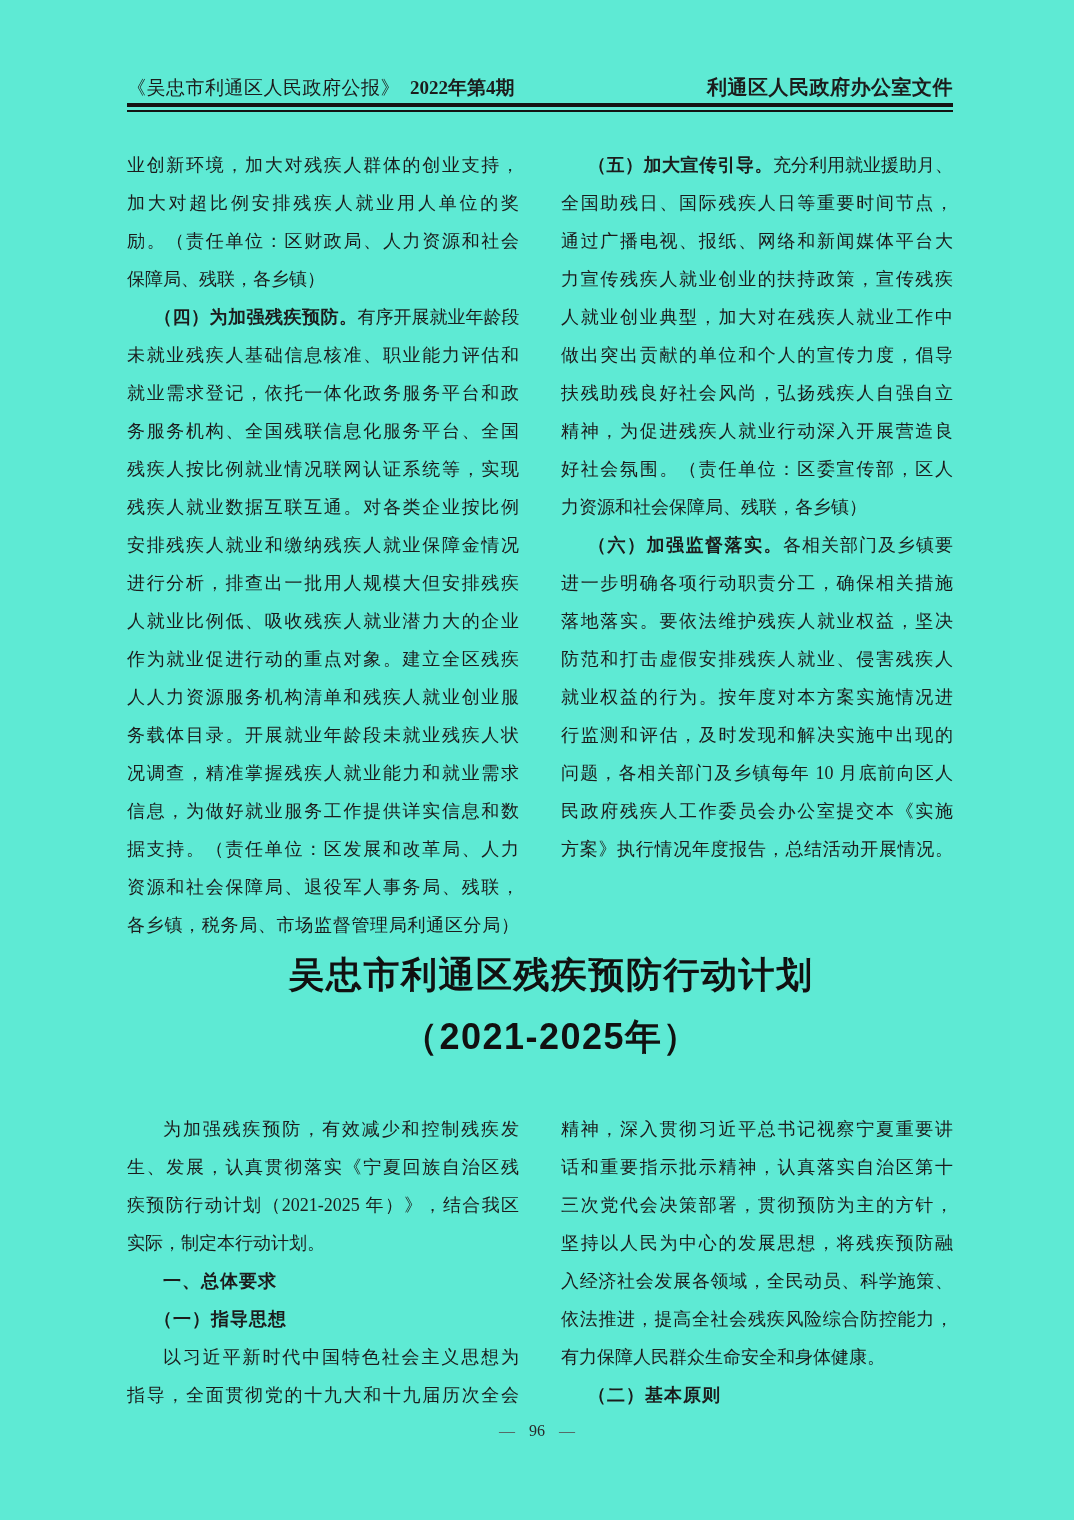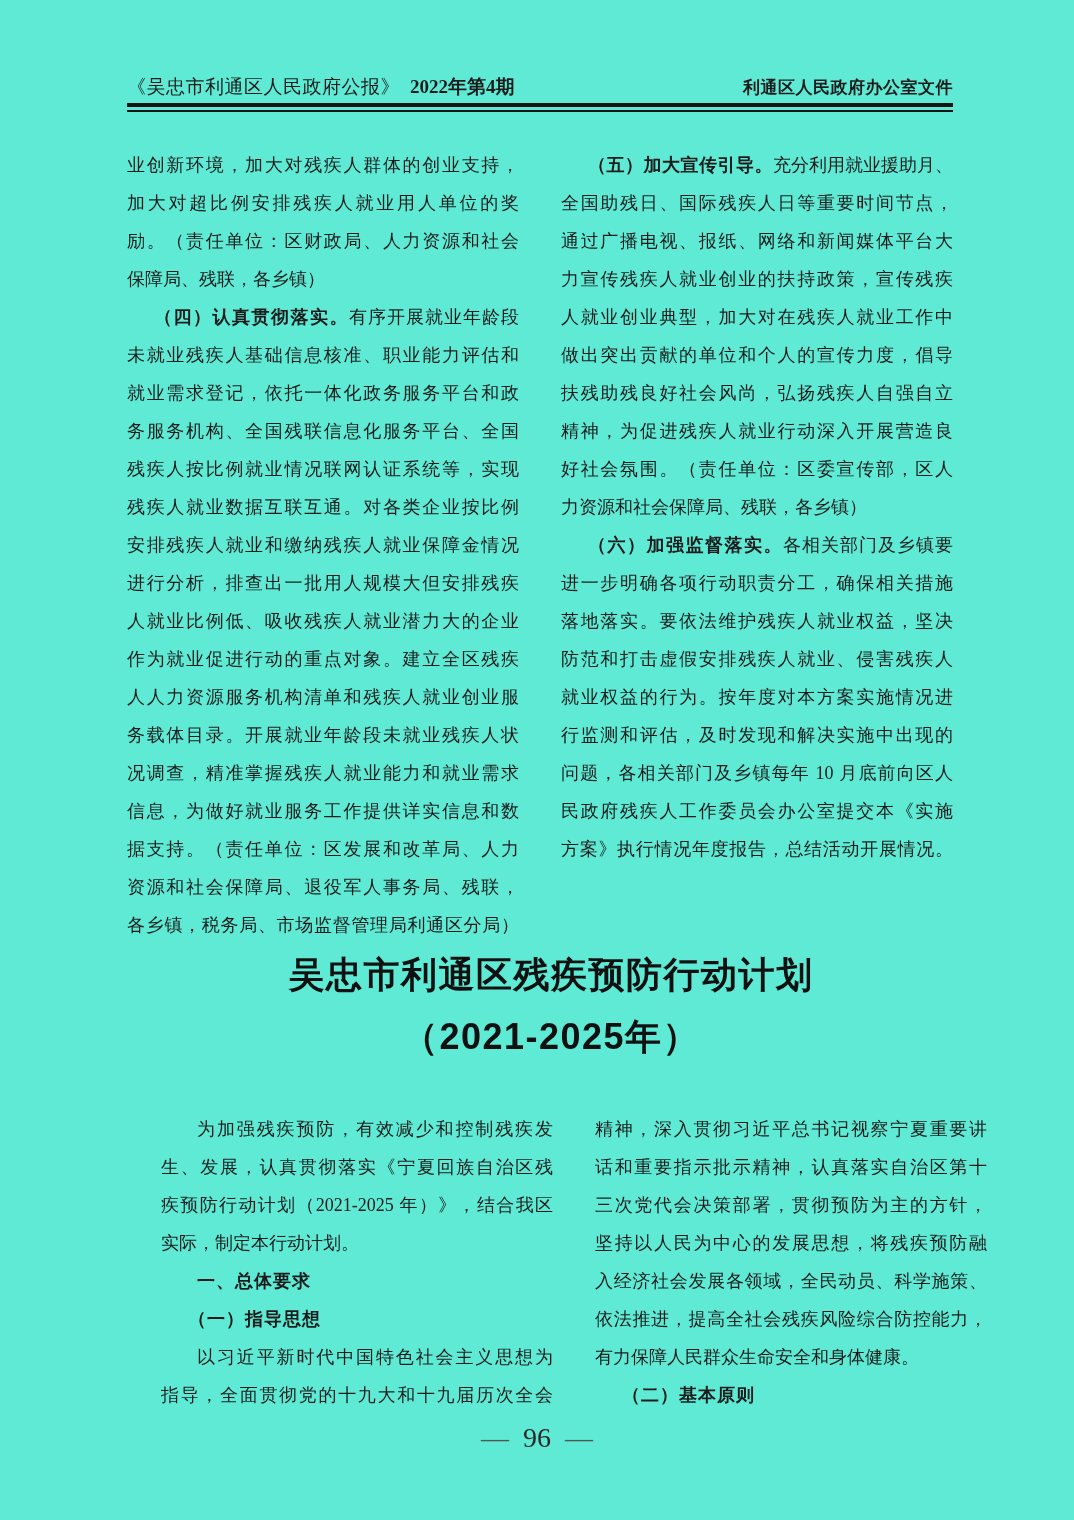--- a/index.html
+++ b/index.html
@@ -12,29 +12,29 @@
     overflow:hidden;
   }
   
   .header-row{
     position:absolute;left:127px;top:74px;width:826px;
     display:flex;justify-content:space-between;align-items:baseline;
   }
   .header-left{display:flex;align-items:baseline;}
   .journal-title{font-size:19px;letter-spacing:0.5px;}
   .issue-no{font-size:19px;font-weight:700;margin-left:10px;}
-  .office-label{font-size:17px;font-weight:700;font-family:"Liberation Sans","DejaVu Sans",sans-serif;letter-spacing:0.5px;}
+  .office-label{font-size:20px;font-weight:700;font-family:"Liberation Sans","DejaVu Sans",sans-serif;letter-spacing:0.5px;}
   .header-rule{
     position:absolute;left:127px;top:103px;width:826px;height:3px;
     border-top:4px solid #141414;border-bottom:2px solid #141414;
   }
   
   .cols{position:absolute;left:127px;width:826px;display:flex;}
   .cols-top{top:146px;}
-  .cols-bottom{top:1110px;margin-left:34px;}
+  .cols-bottom{top:1110px;}
   .col{width:392px;}
   .col.right{margin-left:42px;}
   .line{
     font-size:18px;line-height:38px;height:38px;
     text-align:justify;text-align-last:justify;
     white-space:nowrap;
   }
   .line.indent{text-indent:2em;}
   .line.indent-p{text-indent:1.5em;}
   .line.last{text-align-last:left;}
@@ -50,21 +50,21 @@
     text-align:center;
     font-family:"Liberation Sans","DejaVu Sans",sans-serif;
   }
   .title-line{
     font-size:36px;font-weight:700;line-height:62px;
     letter-spacing:1.5px;color:#111;padding-left:28px;
   }
   
   .footer{
     position:absolute;left:0;top:1422px;width:100%;
-    text-align:center;font-size:28px;color:#2a2a2a;
+    text-align:center;font-size:16px;color:#2a2a2a;
   }
   .footer .dash{color:#555;letter-spacing:0;}
   .footer .page-num{margin:0 14px;font-weight:400;}
 </style>
 </head>
 <body>
 
 <div class="sheet">
 
   <div class="header-row">
@@ -76,21 +76,21 @@
   </div>
 
   <div class="header-rule"></div>
 
   <div class="cols cols-top">
     <div class="col left">
         <div class="line">业创新环境，加大对残疾人群体的创业支持，</div>
         <div class="line">加大对超比例安排残疾人就业用人单位的奖</div>
         <div class="line">励。（责任单位：区财政局、人力资源和社会</div>
         <div class="line last">保障局、残联，各乡镇）</div>
-        <div class="line indent-p"><span class="run-in">（四）认真贯彻落实。</span>有序开展就业年龄段</div>
+        <div class="line indent-p"><span class="run-in">（四）为加强残疾预防。</span>有序开展就业年龄段</div>
         <div class="line">未就业残疾人基础信息核准、职业能力评估和</div>
         <div class="line">就业需求登记，依托一体化政务服务平台和政</div>
         <div class="line">务服务机构、全国残联信息化服务平台、全国</div>
         <div class="line">残疾人按比例就业情况联网认证系统等，实现</div>
         <div class="line">残疾人就业数据互联互通。对各类企业按比例</div>
         <div class="line">安排残疾人就业和缴纳残疾人就业保障金情况</div>
         <div class="line">进行分析，排查出一批用人规模大但安排残疾</div>
         <div class="line">人就业比例低、吸收残疾人就业潜力大的企业</div>
         <div class="line">作为就业促进行动的重点对象。建立全区残疾</div>
         <div class="line">人人力资源服务机构清单和残疾人就业创业服</div>

